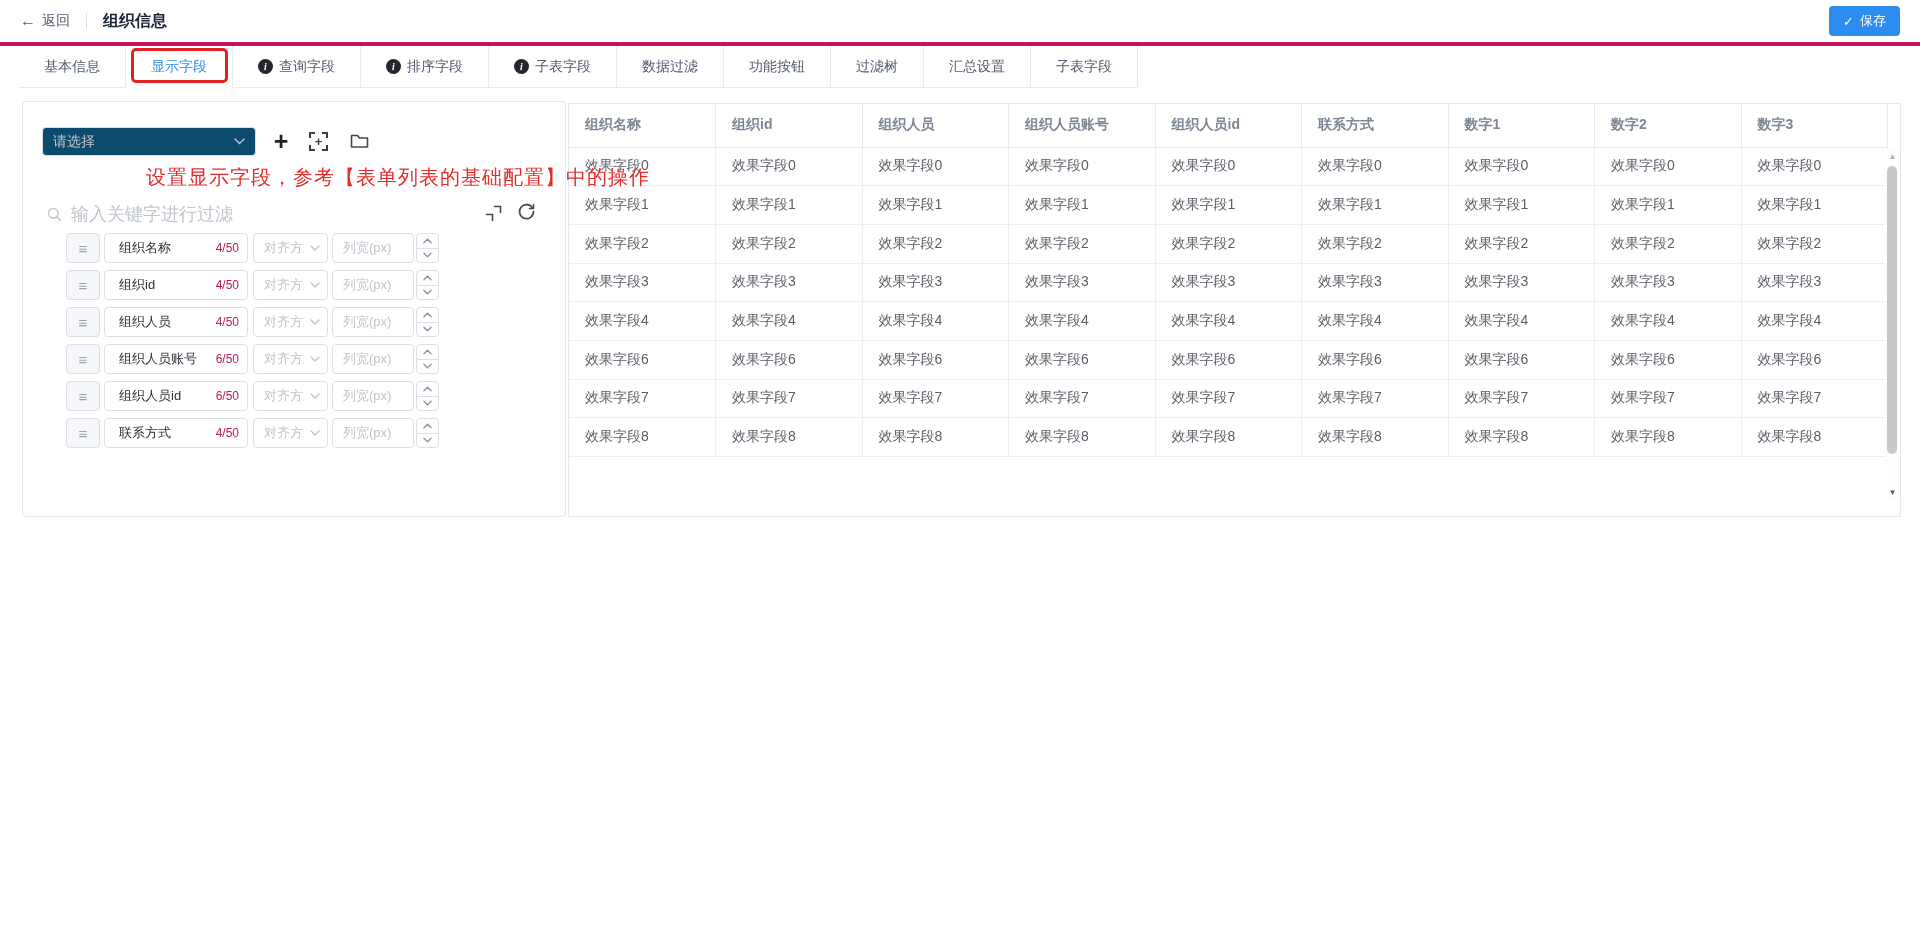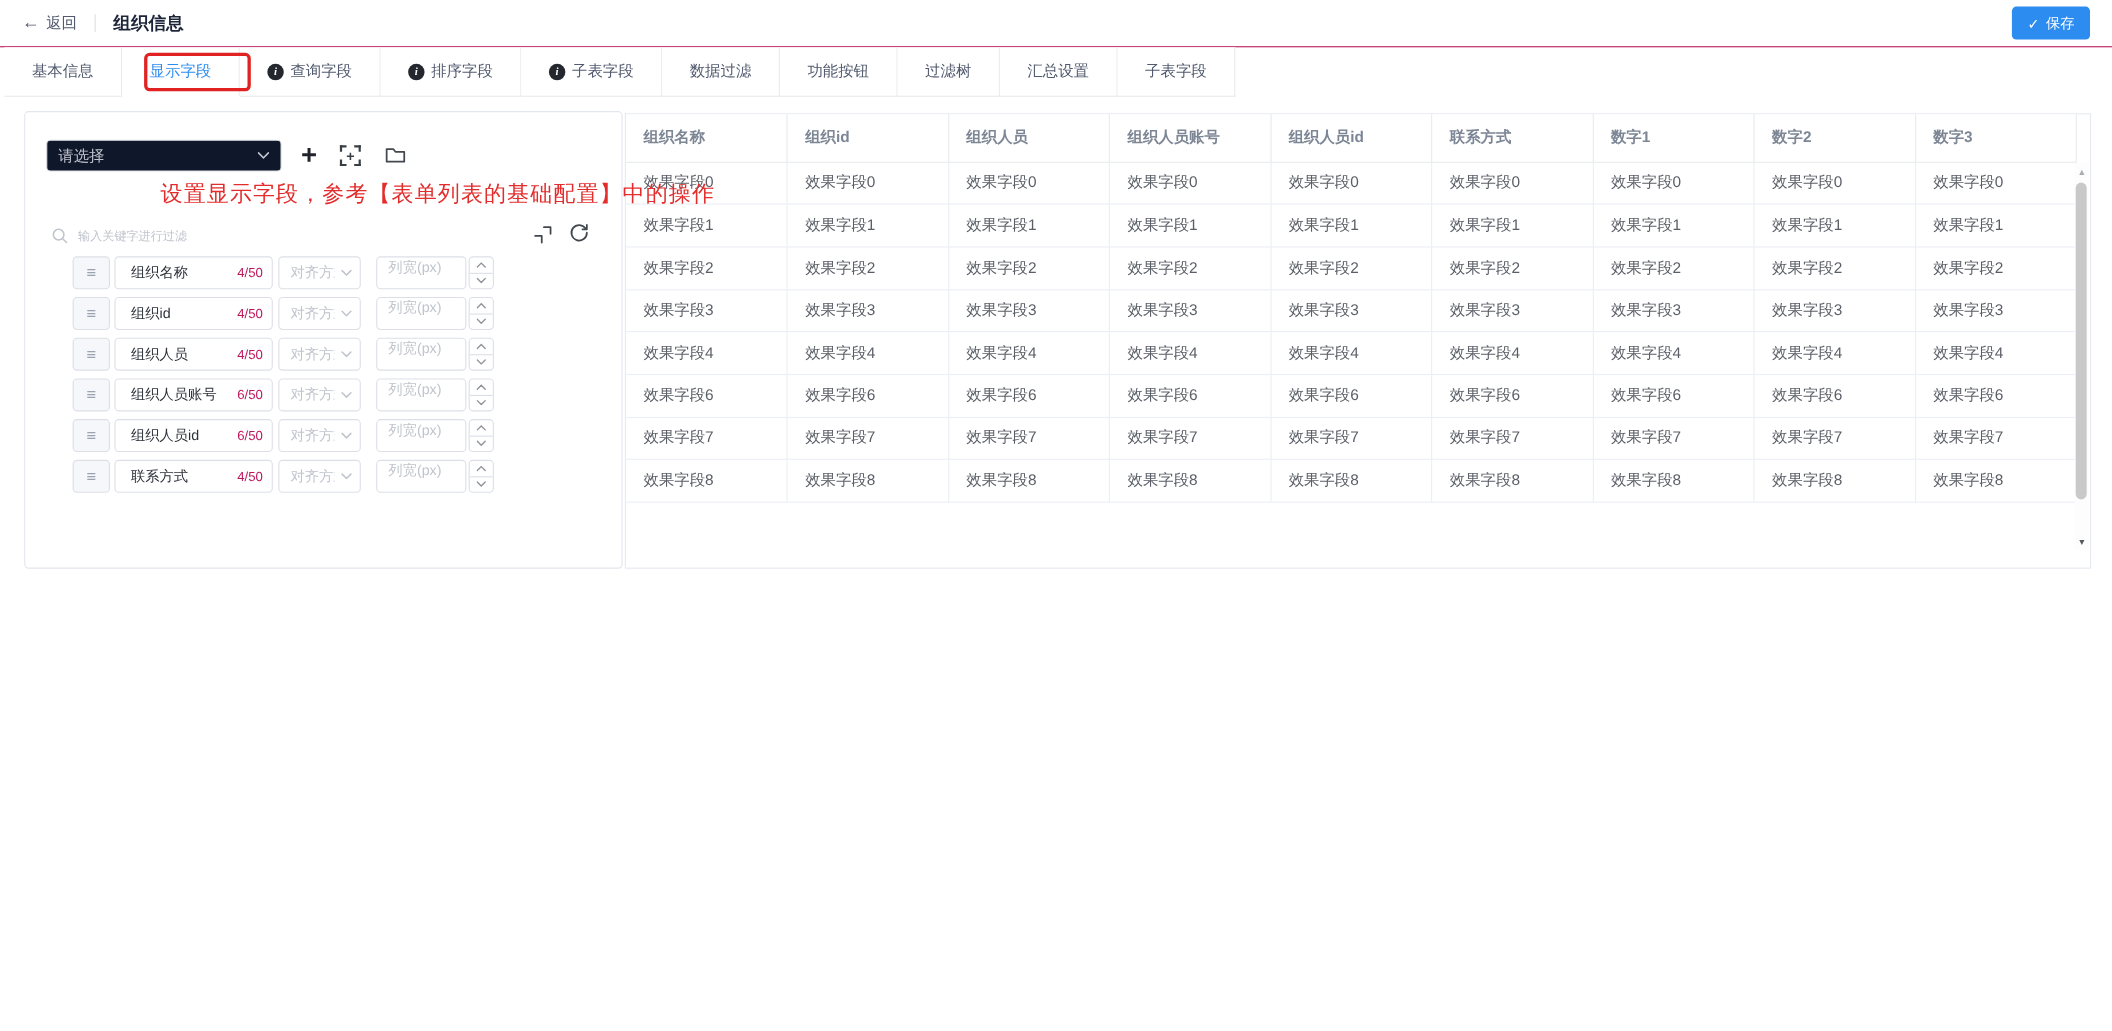--- a/index.html
+++ b/index.html
@@ -12,65 +12,65 @@
   .back { display:flex; align-items:center; gap:6px; color:#515a6e; font-size:14px; cursor:pointer; }
   .back .arrow { font-size:16px; line-height:1; color:#515a6e; }
   .hdr-divider { width:1px; height:16px; background:#dcdee2; margin:0 16px; }
   .page-title { font-size:16px; font-weight:700; color:#1c2438; }
   .save-btn { margin-left:auto; height:30px; padding:0 14px; background:#2d8cf0; color:#fff;
               border:none; border-radius:4px; font-size:13px; display:flex; align-items:center;
               gap:6px; cursor:pointer; }
 
   
   .tabbar { position:absolute; left:0; top:42px; width:1920px; height:46px;
-            border-top:1px solid #be185d; display:flex; align-items:stretch; padding-left:4px; }
+            border-top:4px solid #be185d; display:flex; align-items:stretch; padding-left:19px; }
   .tab { display:flex; align-items:center; gap:6px; padding:0 25px; font-size:14px;
          color:#515a6e; background:#fff; border-right:1px solid #e8eaec;
          border-bottom:1px solid #e8eaec; cursor:pointer; white-space:nowrap; }
   .tab.active { color:#2d8cf0; border-bottom-color:transparent; }
   .info-icon { width:15px; height:15px; border-radius:50%; background:#24272e; color:#fff;
                font-size:10px; font-style:italic; font-weight:bold; display:flex;
                align-items:center; justify-content:center; font-family:"Liberation Serif", serif; }
   .red-box { position:absolute; border:3px solid #e02222; border-radius:5px;
              z-index:6; pointer-events:none; }
 
   
   .panel { position:absolute; left:22px; top:101px; width:544px; height:416px;
            border:1px solid #e2e6ed; border-radius:4px; background:#fff; }
   .type-select { position:absolute; left:19px; top:25px; width:214px; height:29px;
                  border:1px solid #dcdfe6; border-radius:4px; display:flex; align-items:center;
                  justify-content:space-between; padding:0 10px; font-size:14px; color:#c0c4cc;
-                 cursor:pointer; background:#0f172a; }
+                 cursor:pointer; background:#0c4a6e; }
   .icon-btn { position:absolute; display:flex; align-items:center; justify-content:center; cursor:pointer; }
   .plus-btn { left:243px; top:24px; width:30px; height:30px; font-size:25px; font-weight:600; color:#1f2329; }
   .dashed-add { left:286px; top:30px; width:19px; height:19px; border:2px dashed #3a3f45;
                 font-size:13px; font-weight:700; color:#3a3f45; line-height:1; }
   .folder-btn { left:326px; top:30px; width:20px; height:18px; }
 
   .search-row { position:absolute; left:24px; top:97px; width:420px; height:30px;
-                display:flex; align-items:center; gap:9px; font-size:11px; color:#c0c4cc; }
+                display:flex; align-items:center; gap:9px; font-size:18px; color:#c0c4cc; }
   .fold-btn { left:460px; top:101px; width:20px; height:20px; }
   .refresh-btn { left:492px; top:98px; width:22px; height:22px; }
 
   .field-list { position:absolute; left:43px; top:131px; width:395px; }
   .field-row { display:flex; align-items:center; height:30px; margin-bottom:7px; }
   .drag-handle { width:34px; height:30px; background:#f5f7fa; border:1px solid #dcdfe6;
                  border-radius:4px; display:flex; align-items:center; justify-content:center;
                  color:#9aa3b0; font-size:15px; cursor:grab; }
   .field-name { width:144px; height:30px; border:1px solid #dcdfe6; border-radius:4px;
                 margin-left:4px; display:flex; align-items:center; justify-content:space-between;
                 padding:0 8px 0 14px; background:#fff; }
   .field-name .val { font-size:13px; color:#2c3039; white-space:nowrap; overflow:hidden; }
   .field-name .cnt { font-size:12px; color:#be185d; margin-left:4px; flex:none; }
   .align-select { width:75px; height:30px; border:1px solid #dcdfe6; border-radius:4px;
                   margin-left:5px; display:flex; align-items:center; justify-content:space-between;
                   padding:0 7px 0 10px; font-size:13px; color:#c0c4cc; cursor:pointer; }
   .align-select .ph { max-width:40px; white-space:nowrap; overflow:hidden; }
   .width-input { width:82px; height:30px; border:1px solid #dcdfe6; border-radius:4px;
-                 margin-left:14px; display:flex; align-items:flex-start; padding:0 10px;
+                 margin-left:4px; display:flex; align-items:center; padding:0 10px;
                  font-size:13px; color:#c0c4cc; }
   .stepper { width:23px; height:30px; border:1px solid #dcdfe6; border-radius:4px;
              margin-left:2px; display:flex; flex-direction:column; overflow:hidden; background:#fff; }
   .stepper span { flex:1; display:flex; align-items:center; justify-content:center; cursor:pointer; }
   .stepper span:first-child { border-bottom:1px solid #dcdfe6; }
 
   
   .annotation { position:absolute; left:146px; top:165px; font-size:20px; line-height:24px;
                 color:#e32c2c; white-space:nowrap; letter-spacing:1px; z-index:7; pointer-events:none; }
 

